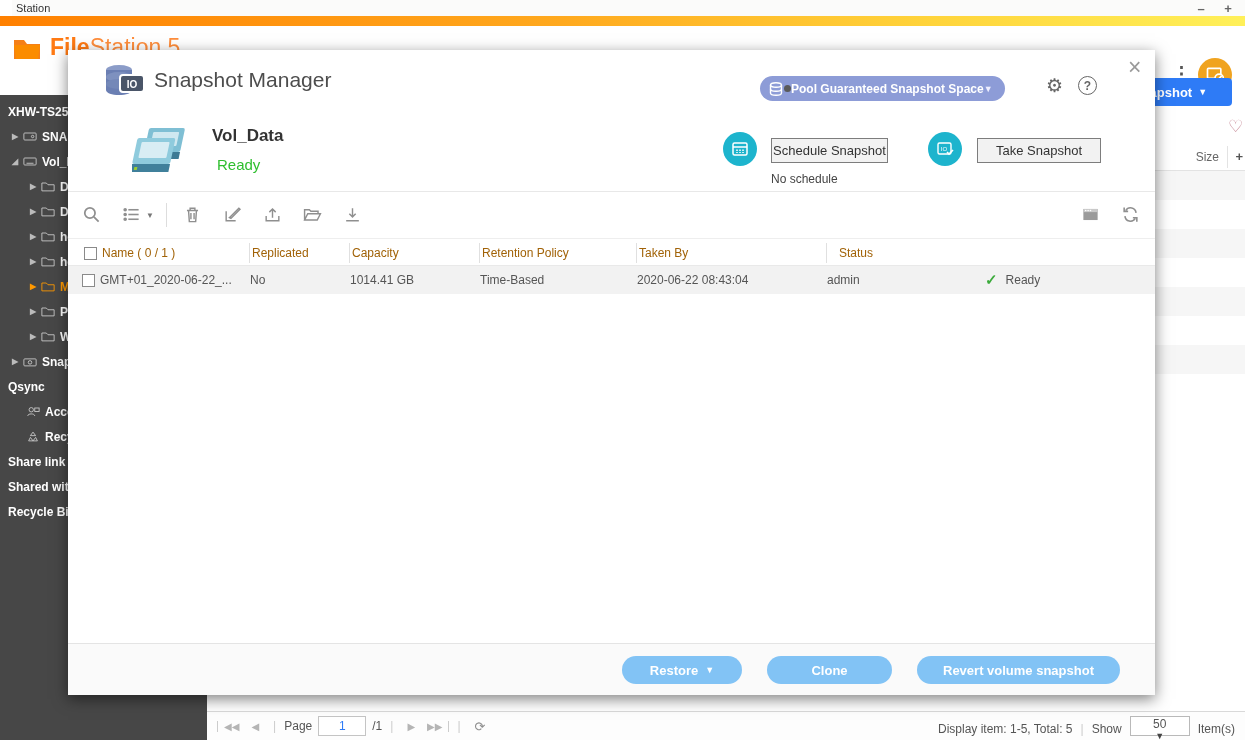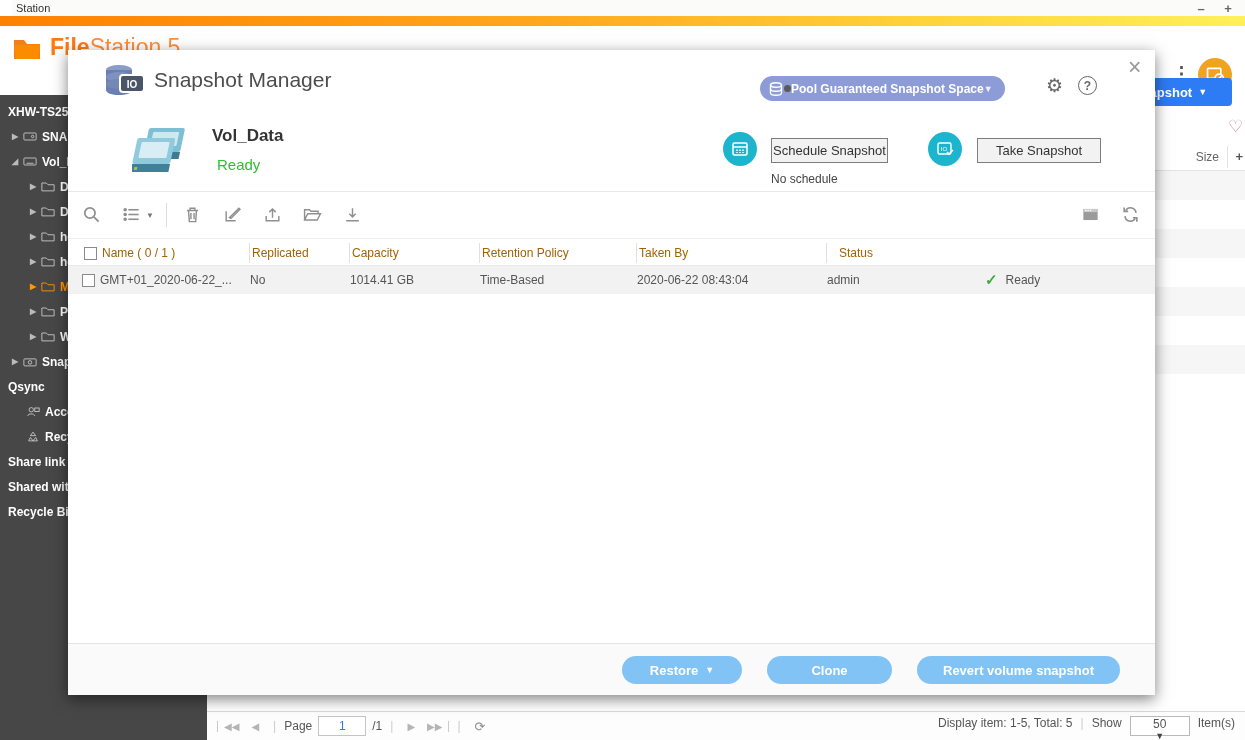--- a/index.html
+++ b/index.html
@@ -60,21 +60,21 @@
   
   #statusbar { left:207px; top:712px; width:1038px; height:28px; background:#fdfdfd;
     display:flex; align-items:center; font-size:12px; color:#555; }
   #statusbar .pgico { color:#b5b5b5; font-size:10px; padding:0 6px; cursor:pointer; }
   #statusbar .sep { color:#ccc; padding:0 8px; }
   #page-input { width:48px; height:20px; border:1px solid #c4c4c4; text-align:center;
     font-size:12px; color:#2e7bf6; margin:0 6px; font-family:"Liberation Sans",sans-serif; }
   #show-select { width:60px; height:20px; border:1px solid #b9b9b9; display:flex; align-items:center;
     justify-content:space-between; padding:0 6px; margin:0 8px; cursor:pointer; background:#fff;flex-direction:column; }
   #show-select .caret { font-size:9px; color:#444; }
-  #sb-right { margin-left:auto; display:flex; align-items:flex-start; padding-right:10px; }
+  #sb-right { margin-left:auto; display:flex; align-items:flex-end; padding-right:10px; }
 
   
   #dialog { left:68px; top:50px; width:1087px; height:645px; background:#fff;
     box-shadow:0 4px 14px rgba(0,0,0,.5); z-index:10; }
   #dlg-header { left:0; top:0; width:1087px; height:66px; background:#fff; }
   #dlg-icon { left:34px; top:12px; }
   #dlg-title { left:86px; top:18px; font-size:21px; color:#4d4d4d; }
   #pool-pill { left:692px; top:26px; height:25px; padding:0 12px 0 8px; border-radius:13px;
     background:#8d9cd7; display:flex; align-items:center; cursor:pointer; }
   #pool-pill .dot { width:7px; height:7px; border-radius:50%; background:#5a5a5a; }

